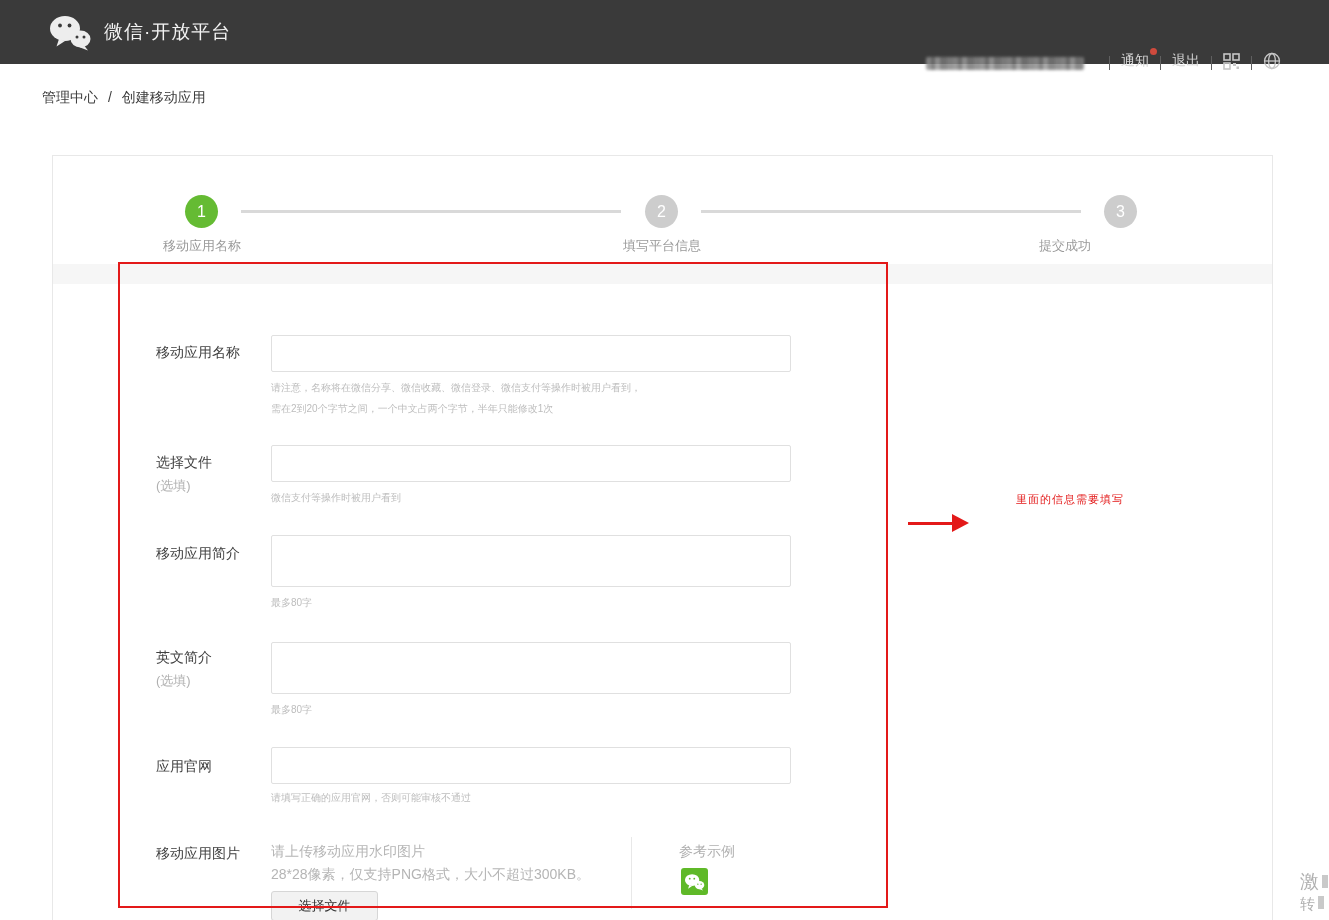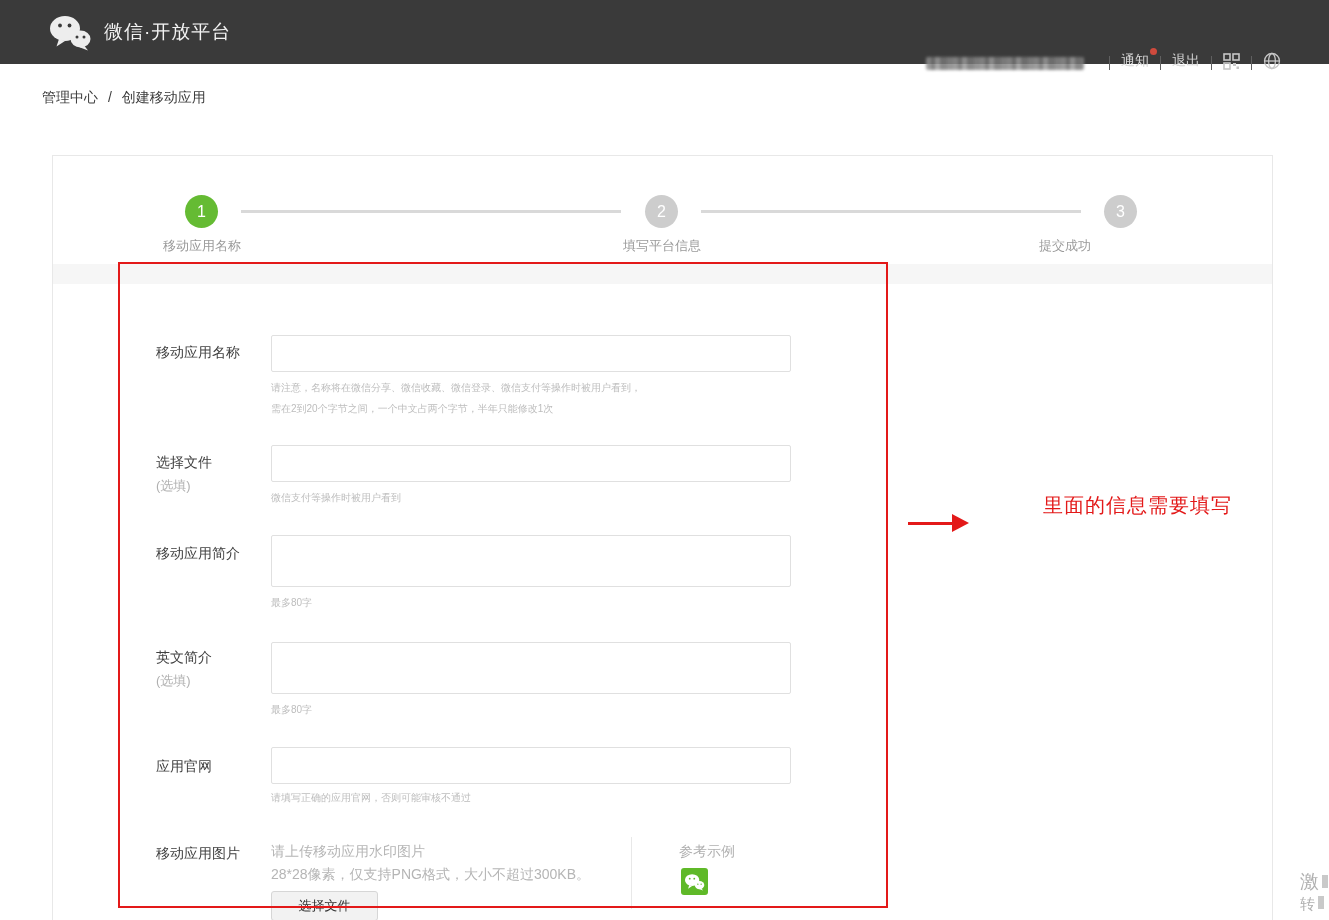--- a/index.html
+++ b/index.html
@@ -60,21 +60,21 @@
   .sample-title { position:absolute; left:626px; top:559px; font-size:14px; color:#b0b0b0; }
   .sample-icon { position:absolute; left:628px; top:584px; width:27px; height:27px; background:#5fb928;
              border-radius:3px; display:flex; align-items:center; justify-content:center; }
 
   
   .red-rect { position:absolute; left:118px; top:262px; width:770px; height:646px;
               border:2px solid #e31919; z-index:20; pointer-events:none; }
   .arrow-line { position:absolute; left:908px; top:522px; width:46px; height:3px; background:#e31919; z-index:21; }
   .arrow-head { position:absolute; left:952px; top:514px; width:0; height:0; z-index:21;
               border-left:17px solid #e31919; border-top:9px solid transparent; border-bottom:9px solid transparent; }
-  .red-note { position:absolute; left:1043px; top:492px; font-size:20px; color:#e31919; z-index:21; letter-spacing:1px; }
+  .red-note { position:absolute; left:1016px; top:492px; font-size:11px; color:#e31919; z-index:21; letter-spacing:1px; }
 
   
   .corner { position:absolute; left:1300px; top:870px; width:29px; height:50px; overflow:hidden; cursor:pointer; }
   .corner .c1 { font-size:19px; color:#b0b0b0; line-height:24px; white-space:nowrap; }
   .corner .c2 { font-size:15px; color:#b0b0b0; line-height:20px; white-space:nowrap; }
   .sliver { display:inline-block; width:6px; height:13px; background:#c9c9c9; margin-left:3px; }
 </style>
 </head>
 <body>
 

